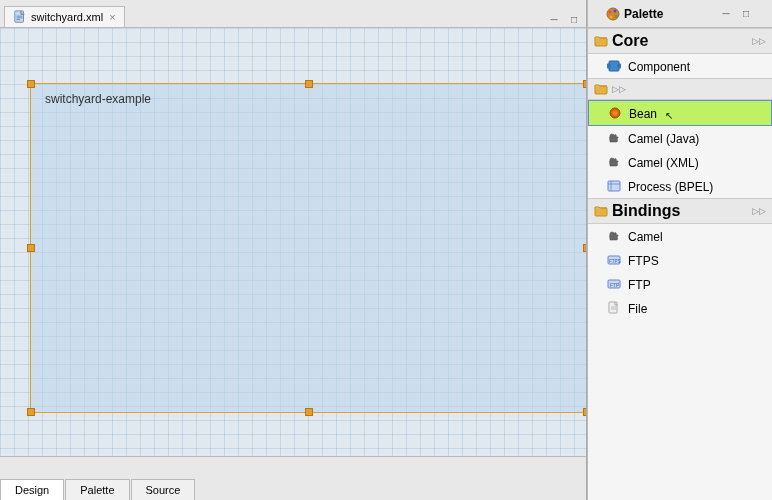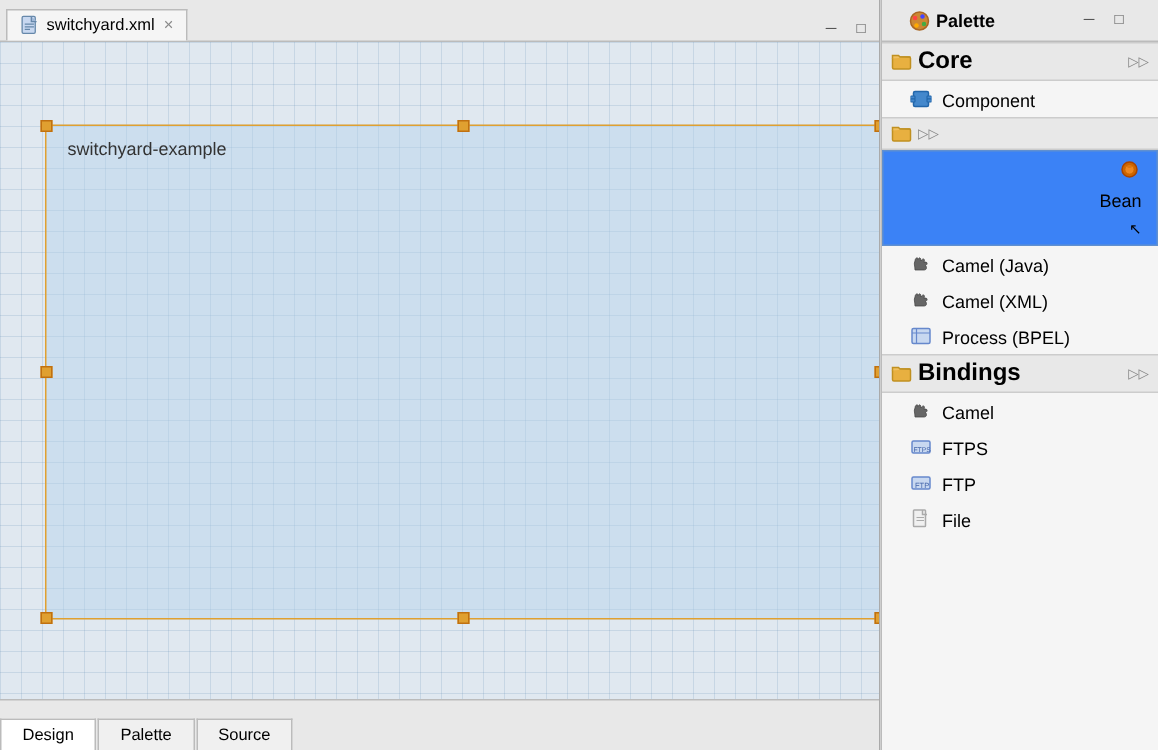--- a/index.html
+++ b/index.html
@@ -111,21 +111,21 @@
     .handle.mr { top: calc(50% - 4px); right: -4px; }
     .handle.bl { bottom: -4px; left: -4px; }
     .handle.bc { bottom: -4px; left: calc(50% - 4px); }
     .handle.br { bottom: -4px; right: -4px; }
 
     
     .bottom-tabs {
       display: flex;
       background: #e8e8e8;
       border-top: 1px solid #bbb;
-      height: 34px;
+      height: 44px;
       align-items: flex-end;
     }
 
     .bottom-tab {
       padding: 4px 14px;
       font-size: 11px;
       cursor: pointer;
       border: 1px solid #bbb;
       border-bottom: none;
       background: #f0f0f0;
@@ -213,23 +213,22 @@
     .palette-item {
       display: flex;
       align-items: flex-end;
       padding: 4px 10px 4px 18px;
       gap: 6px;
       cursor: pointer;
       font-size: 12px;
     }
 
     .palette-item.selected {
-      background: #3b82f6;
+      background: #bef264;
       border: 1px solid #6090d0;
-      flex-direction: column;
     }
 
     .palette-item-icon {
       width: 16px;
       height: 16px;
       display: flex;
       align-items: center;
       justify-content: center;
       flex-shrink: 0;
     }

